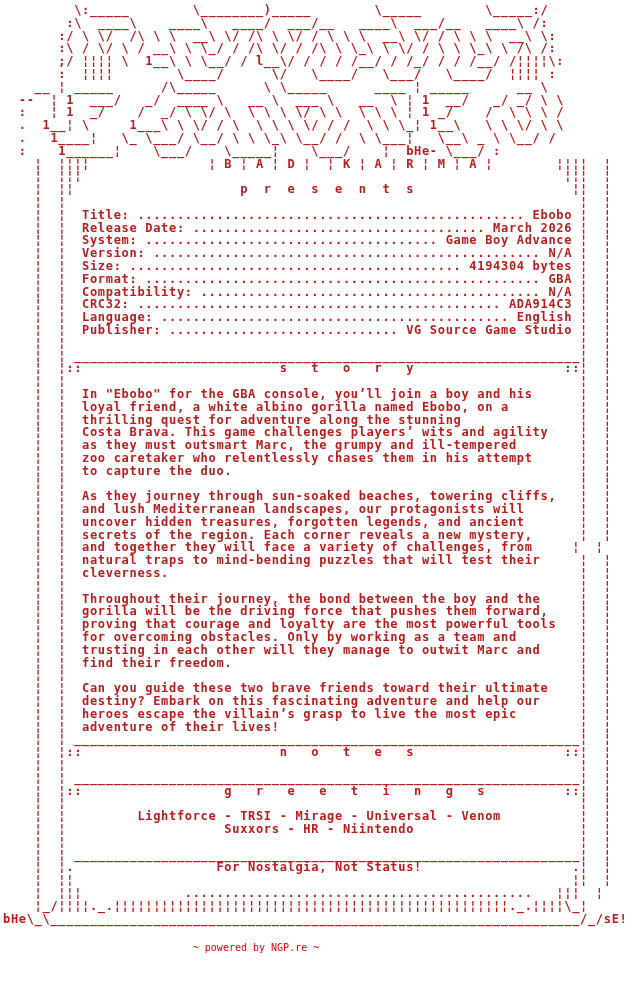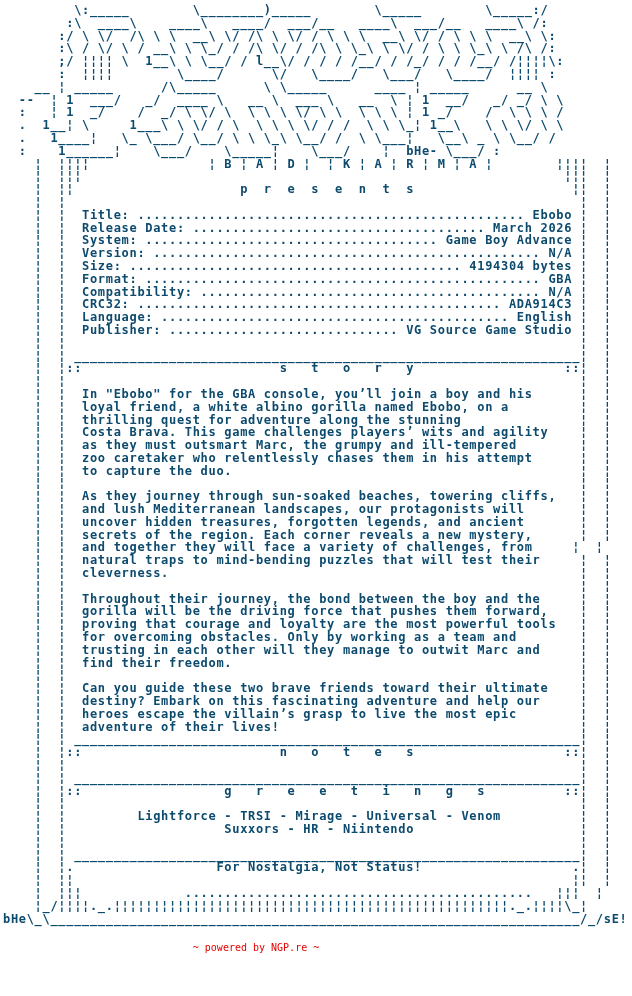--- a/index.html
+++ b/index.html
@@ -11,21 +11,21 @@
     font-family: "DejaVu Sans Mono", monospace;
   }
   #nfo {
     position: absolute;
     top: 4px; left: 3px;
     font-family: "DejaVu Sans Mono", monospace;
     font-size: 12px;
     font-weight: bold;
     line-height: 12.8px;
     letter-spacing: 0.68px;
-    color: #0c4a6e;
+    color: #b91c1c;
     white-space: pre;
   }
   #footer {
     position: absolute;
     top: 941px; left: 0;
     width: 512px;
     text-align: center;
     font-family: "DejaVu Sans Mono", monospace;
     font-size: 10px;
     font-weight: normal;

